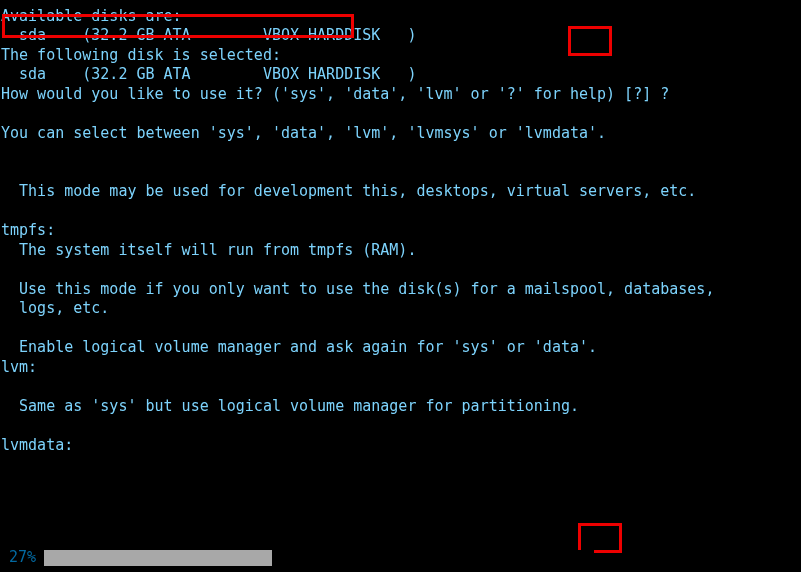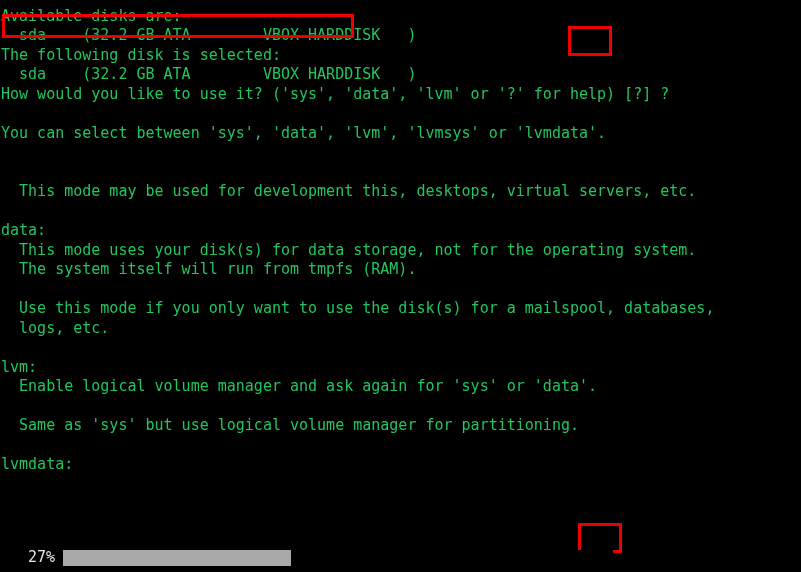--- a/index.html
+++ b/index.html
@@ -26,21 +26,21 @@
     left: 0;
     top: -13px;
     width: 801px;
     padding: 0;
     margin: 0;
   }
   .line {
     height: 19.5px;
     white-space: pre;
     padding-left: 1px;
-    color: #22c55e;
+    color: #7dd3fc;
     font-family: "DejaVu Sans Mono", "Liberation Mono", monospace;
     font-size: 15px;
     line-height: 19.5px;
   }
   .line.blank {
     color: transparent;
   }
   
   .anno {
     position: absolute;
@@ -74,24 +74,23 @@
     top: 548px;
     width: 801px;
     height: 20px;
     display: flex;
     align-items: center;
   }
   #progress-label {
     font-family: "DejaVu Sans Mono", "Liberation Mono", monospace;
     font-size: 15px;
     line-height: 19.5px;
-    color: #e5e5e5;
+    color: #0369a1;
     white-space: pre;
     padding-left: 9px;
-    margin-left: 19px;
   }
   #progress-track {
     position: relative;
     margin-left: 8px;
     width: 550px;
     height: 16px;
     background: #000000;
   }
   #progress-fill {
     position: absolute;
@@ -112,29 +111,28 @@
       <div class="line">  sda    (32.2 GB ATA        VBOX HARDDISK   )</div>
       <div class="line">The following disk is selected:</div>
       <div class="line">  sda    (32.2 GB ATA        VBOX HARDDISK   )</div>
       <div class="line">How would you like to use it? ('sys', 'data', 'lvm' or '?' for help) [?] ?</div>
       <div class="line blank"></div>
       <div class="line">You can select between 'sys', 'data', 'lvm', 'lvmsys' or 'lvmdata'.</div>
       <div class="line blank"></div>
       <div class="line blank"></div>
       <div class="line">  This mode may be used for development this, desktops, virtual servers, etc.</div>
       <div class="line blank"></div>
-      <div class="line">data:</div>
-      <div class="line">  This mode uses your disk(s) for data storage, not for the operating system.</div>
+      <div class="line">tmpfs:</div>
       <div class="line">  The system itself will run from tmpfs (RAM).</div>
       <div class="line blank"></div>
       <div class="line">  Use this mode if you only want to use the disk(s) for a mailspool, databases,</div>
       <div class="line">  logs, etc.</div>
       <div class="line blank"></div>
+      <div class="line">  Enable logical volume manager and ask again for 'sys' or 'data'.</div>
       <div class="line">lvm:</div>
-      <div class="line">  Enable logical volume manager and ask again for 'sys' or 'data'.</div>
       <div class="line blank"></div>
       <div class="line">  Same as 'sys' but use logical volume manager for partitioning.</div>
       <div class="line blank"></div>
       <div class="line">lvmdata:</div>
     </div>
 
   <div class="anno" id="anno-disk-row"></div>
   <div class="anno" id="anno-sda-input"></div>
   <div class="anno" id="anno-sys-input"></div>
 

